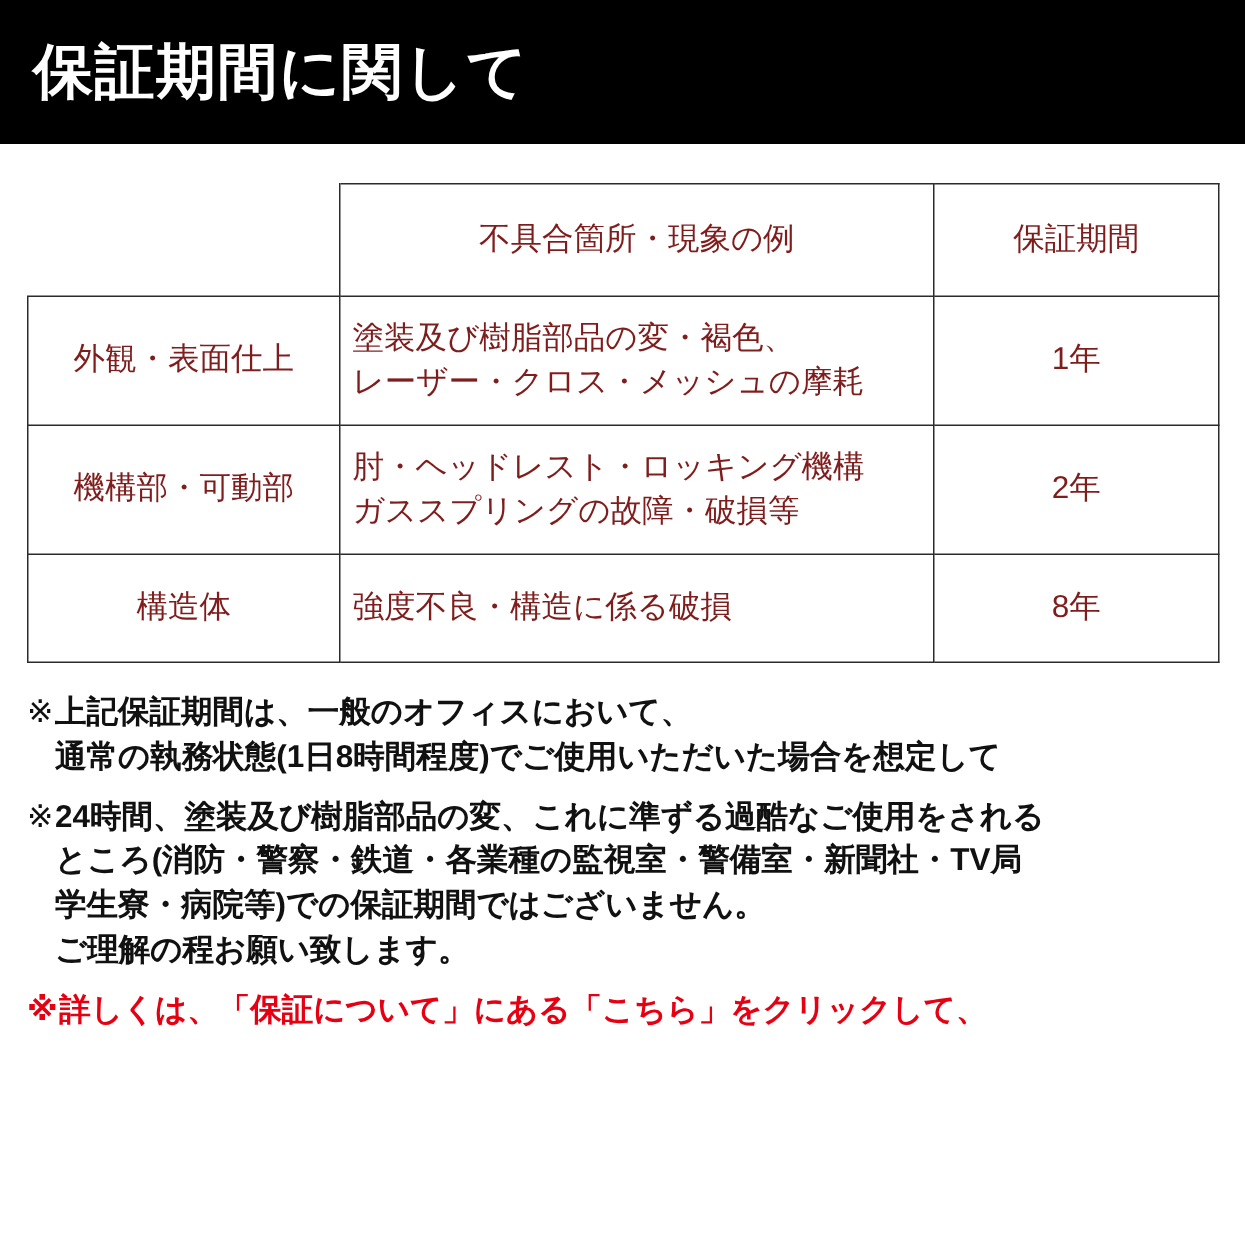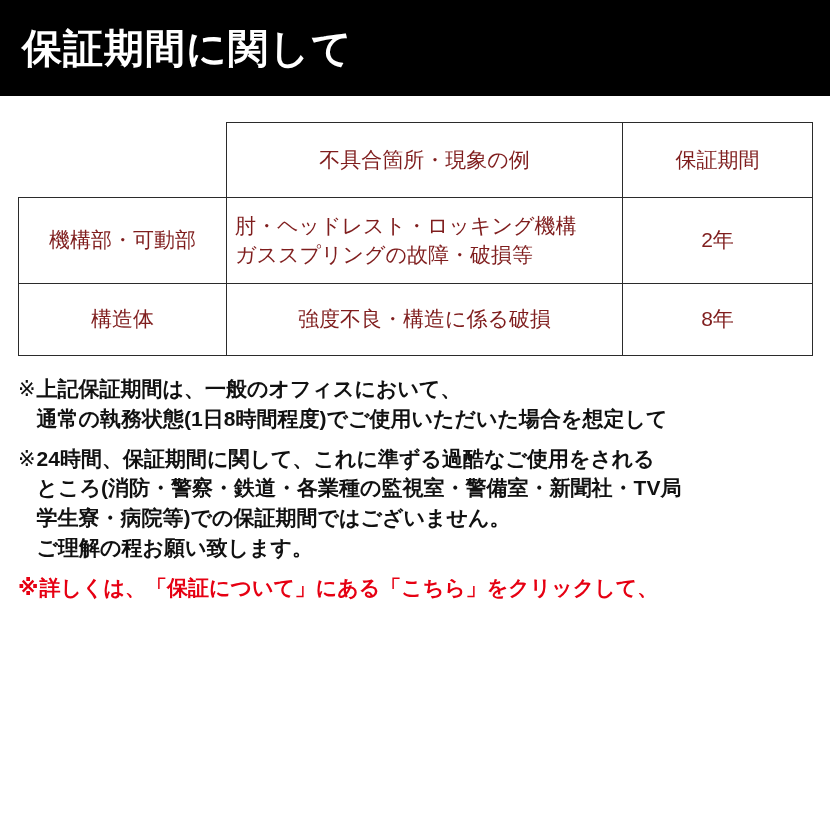--- a/index.html
+++ b/index.html
@@ -137,30 +137,38 @@
       </colgroup>
       <thead>
         <tr>
           <th class="corner-cell"></th>
           <th>不具合箇所・現象の例</th>
           <th>保証期間</th>
         </tr>
       </thead>
       <tbody>
         <tr>
+          <td class="cat-cell">外観・表面仕上</td>
+          <td class="desc-cell">
+            <span class="cell-line">塗装及び樹脂部品の変・褐色、</span>
+            <span class="cell-line">レーザー・クロス・メッシュの摩耗</span>
+          </td>
+          <td class="term-cell">1年</td>
+        </tr>
+        <tr>
           <td class="cat-cell">機構部・可動部</td>
           <td class="desc-cell">
             <span class="cell-line">肘・ヘッドレスト・ロッキング機構</span>
             <span class="cell-line">ガススプリングの故障・破損等</span>
           </td>
           <td class="term-cell">2年</td>
         </tr>
         <tr class="short-row">
           <td class="cat-cell">構造体</td>
-          <td class="desc-cell" style="text-align:center;">
+          <td class="desc-cell" style="">
             <span class="cell-line">強度不良・構造に係る破損</span>
           </td>
           <td class="term-cell">8年</td>
         </tr>
       </tbody>
     </table>
   </div>
 
   <div class="notes">
 
@@ -168,21 +176,21 @@
       <span class="note-mark">※</span>
       <span class="note-body">
         <span class="line">上記保証期間は、一般のオフィスにおいて、</span>
         <span class="line">通常の執務状態(1日8時間程度)でご使用いただいた場合を想定して</span>
       </span>
     </div>
 
     <div class="note">
       <span class="note-mark">※</span>
       <span class="note-body">
-        <span class="line">24時間、保証期間に関して、これに準ずる過酷なご使用をされる</span>
+        <span class="line">24時間、塗装及び樹脂部品の変、これに準ずる過酷なご使用をされる</span>
         <span class="line">ところ(消防・警察・鉄道・各業種の監視室・警備室・新聞社・TV局</span>
         <span class="line">学生寮・病院等)での保証期間ではございません。</span>
         <span class="line">ご理解の程お願い致します。</span>
       </span>
     </div>
 
     <div class="note red">
       <span class="note-mark">※</span>
       <span class="note-body">
         <span class="line">詳しくは、「保証について」にある「こちら」をクリックして、</span>

